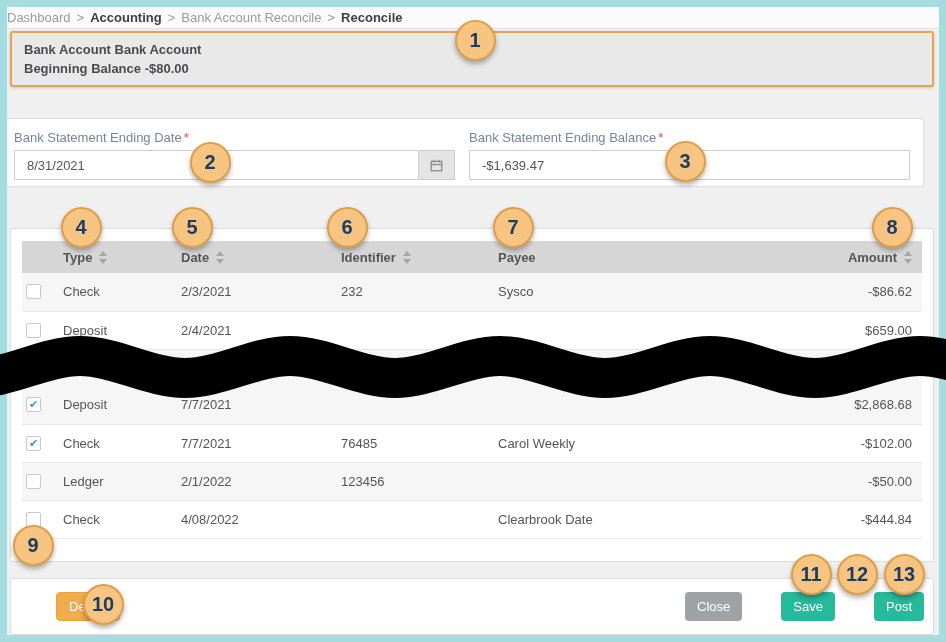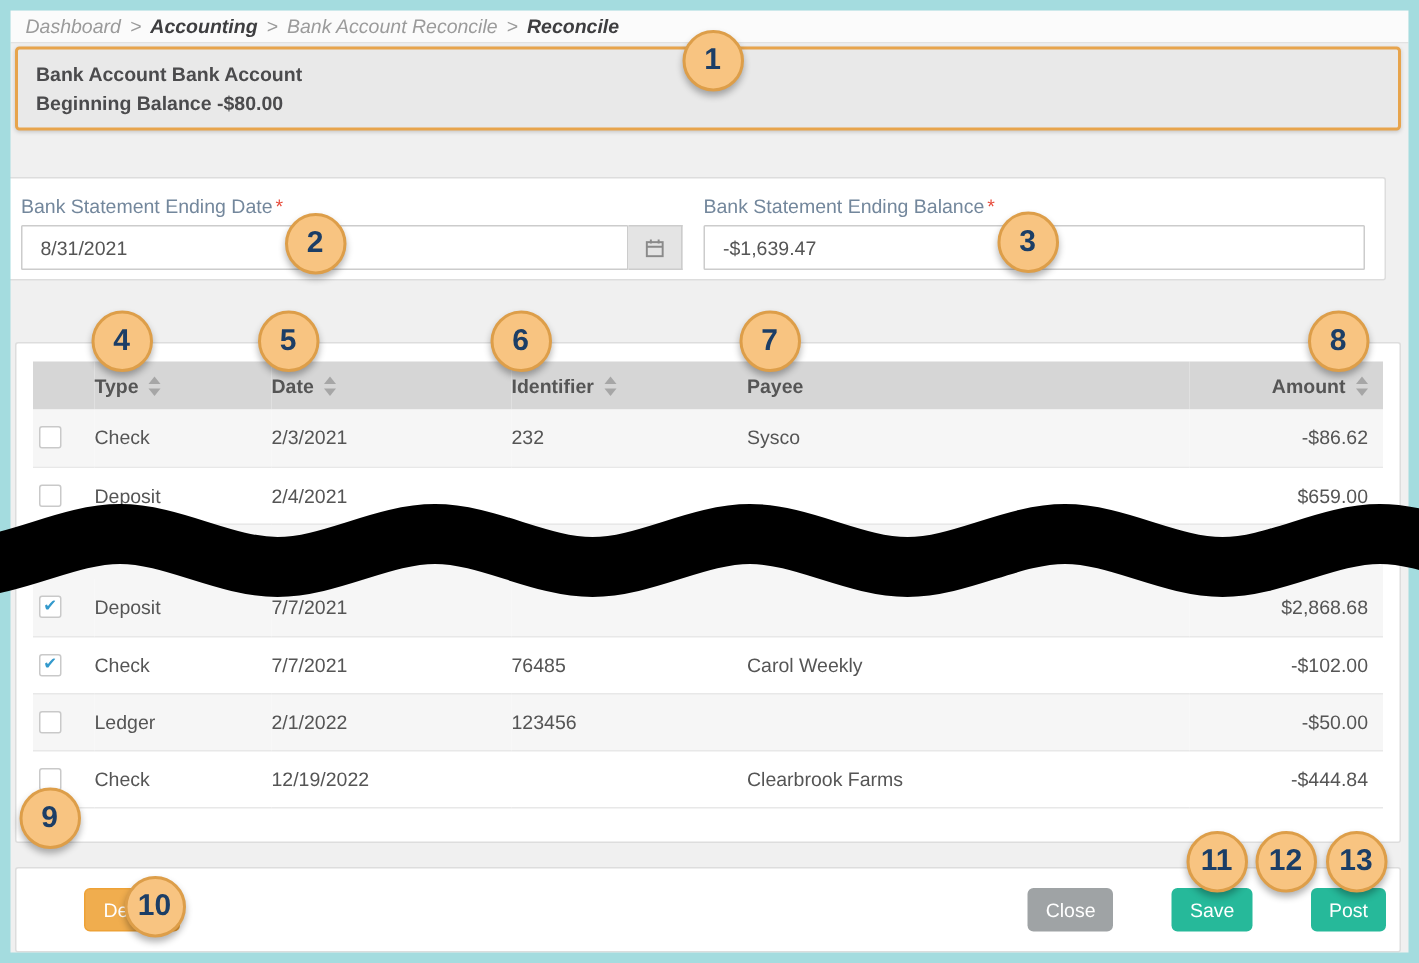--- a/index.html
+++ b/index.html
@@ -15,22 +15,22 @@
   .frame {
     position: absolute; inset: 0;
     border: 7px solid #a4dcdf;
     pointer-events: none;
     z-index: 50;
   }
   
   .topstrip {
     position: absolute; left: 7px; right: 7px; top: 7px; height: 22px;
     background: #fbfbfb; border-bottom: 1px solid #e2e2e2;
-    display: flex; align-items: center; padding-left: 10px;
-    font-size: 13px; z-index: 2; font-style: italic;
+    display: flex; align-items: center; 
+    font-size: 13px; z-index: 2;
   }
   .crumb-muted { color: #9b9b9b; }
   .crumb-dark  { color: #3e3e40; font-weight: bold; }
   .crumb-sep   { color: #9b9b9b; margin: 0 6px; }
   
   .summary-card {
     position: absolute; left: 10px; top: 31px; width: 924px; height: 56px;
     background: #e9e9e9; border: 2px solid #e7a44c; border-radius: 3px;
     box-shadow: 0 1px 3px rgba(0,0,0,.18);
     display: flex; justify-content: space-between;
@@ -275,23 +275,23 @@
         <td>2/1/2022</td>
         <td>123456</td>
         <td></td>
         <td class="cell-amt">-$50.00</td>
       </tr>
       <tr class="plain">
         <td>
             <span class="cb"></span>
           </td>
         <td>Check</td>
-        <td>12/19/2022</td>
-        <td></td>
-        <td>Clearbrook Farms</td>
+        <td>4/08/2022</td>
+        <td></td>
+        <td>Clearbrook Date</td>
         <td class="cell-amt">-$444.84</td>
       </tr>
     </tbody>
   </table>
 </div>
 
 <div class="footer-card">
   <button class="btn btn-delete">Delete</button>
   <div class="btn-group">
     <button class="btn btn-close">Close</button>

